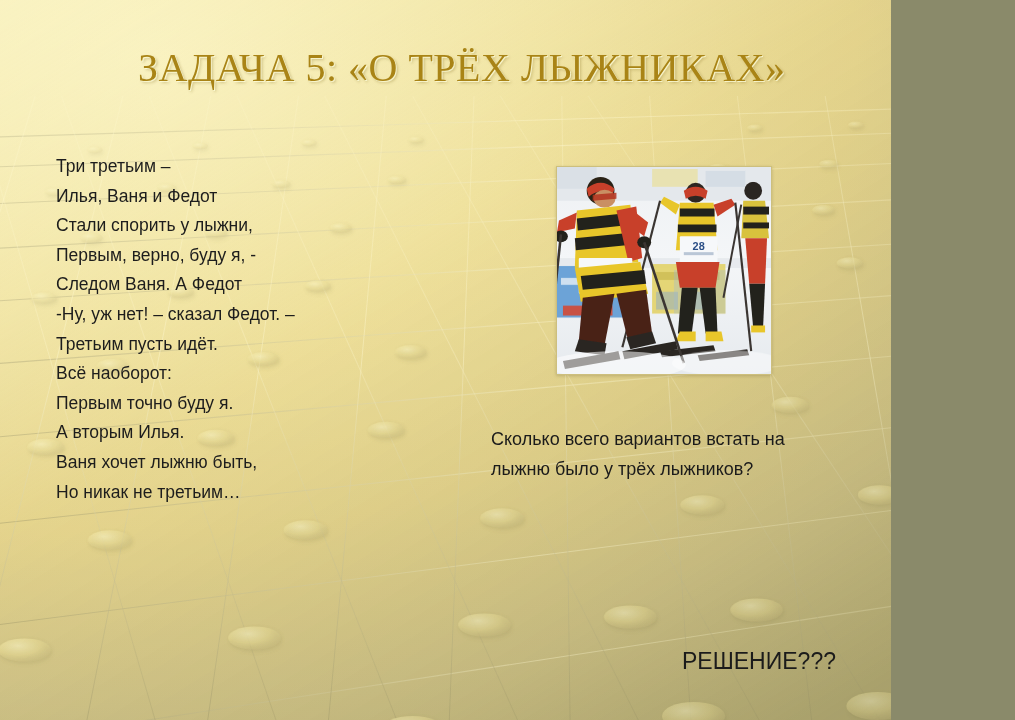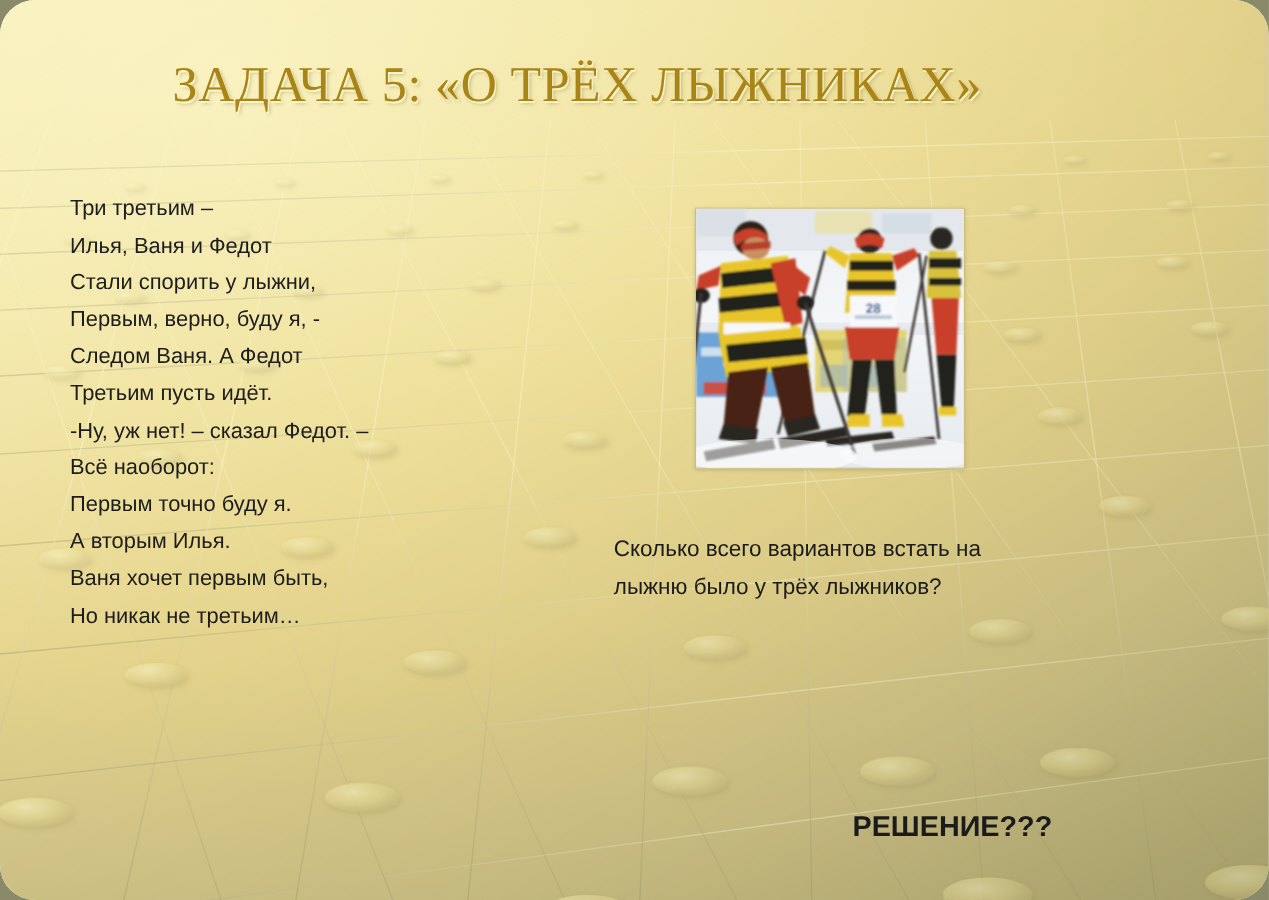--- a/index.html
+++ b/index.html
@@ -3,26 +3,25 @@
 <meta charset="utf-8">
 <title>Задача 5</title>
 <style>
   html, body {
     margin: 0;
     padding: 0;
     background: #8a8a6a;
   }
   #slide {
     position: relative;
-    width: 1015px;
+    width: 891px;
     height: 720px;
     overflow: hidden;
     font-family: "Liberation Sans", sans-serif;
-    background: #ffffff;
-    border-radius: 28px;
+    background: #fef9c3;
   }
 
   
   .bg-base {
     position: absolute;
     inset: 0;
     background:
       radial-gradient(ellipse 130% 110% at 18% 8%, #f6ecb4 0%, #efe19d 32%, #e4d38c 60%, #cfc287 82%, #bcb279 100%);
   }
   .bg-tint {
@@ -95,21 +94,20 @@
   }
 
   
   .solution {
     position: absolute;
     left: 682px;
     top: 648px;
     font-size: 23px;
     color: #1b1b1b;
     white-space: nowrap;
-    font-weight: bold;
   }
 </style>
 </head>
 <body>
 
 <div id="slide">
 
   <div class="bg-base"></div>
 
   <div class="bg-net">
@@ -229,26 +227,26 @@
   <div class="bg-tint"></div>
 
   <div class="title">ЗАДАЧА 5: «О ТРЁХ ЛЫЖНИКАХ»</div>
 
   <div class="poem">
     <div class="poem-line">Три третьим –</div>
     <div class="poem-line">Илья, Ваня и Федот</div>
     <div class="poem-line">Стали спорить у лыжни,</div>
     <div class="poem-line">Первым, верно, буду я, -</div>
     <div class="poem-line">Следом Ваня. А Федот</div>
+    <div class="poem-line">-Ну, уж нет! – сказал Федот. –</div>
     <div class="poem-line">Третьим пусть идёт.</div>
-    <div class="poem-line">-Ну, уж нет! – сказал Федот. –</div>
     <div class="poem-line">Всё наоборот:</div>
     <div class="poem-line">Первым точно буду я.</div>
     <div class="poem-line">А вторым Илья.</div>
-    <div class="poem-line">Ваня хочет первым быть,</div>
+    <div class="poem-line">Ваня хочет лыжню быть,</div>
     <div class="poem-line">Но никак не третьим…</div>
   </div>
 
   <div class="photo-frame">
     <svg viewBox="0 0 216 209" preserveAspectRatio="none" xmlns="http://www.w3.org/2000/svg">
       <defs>
         <linearGradient id="snowG" x1="0" y1="0" x2="0" y2="1">
           <stop offset="0%" stop-color="#eef1f4"></stop>
           <stop offset="45%" stop-color="#f4f6f8"></stop>
           <stop offset="100%" stop-color="#e6eaee"></stop>

